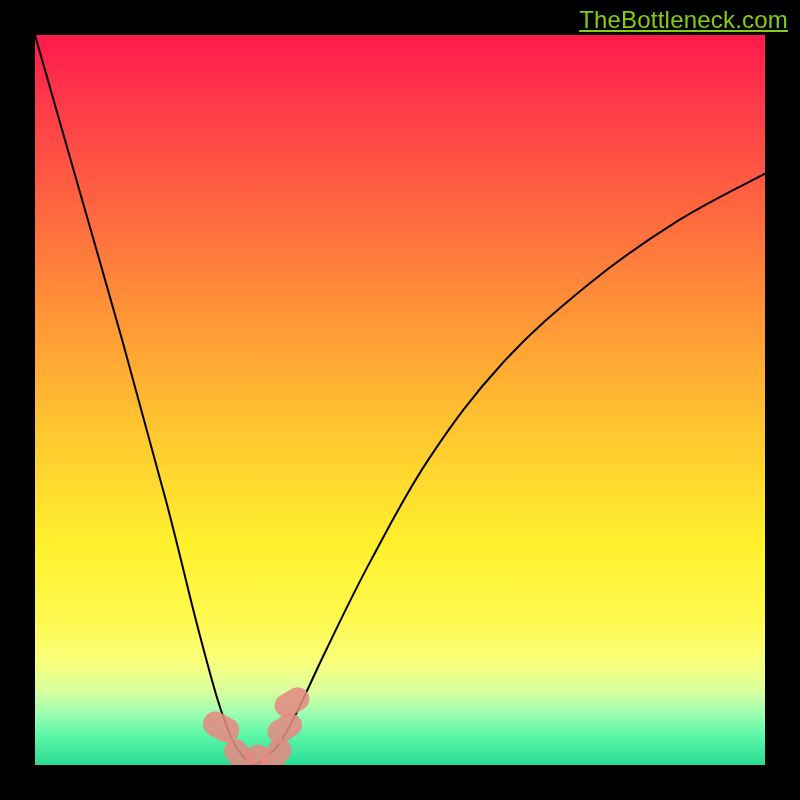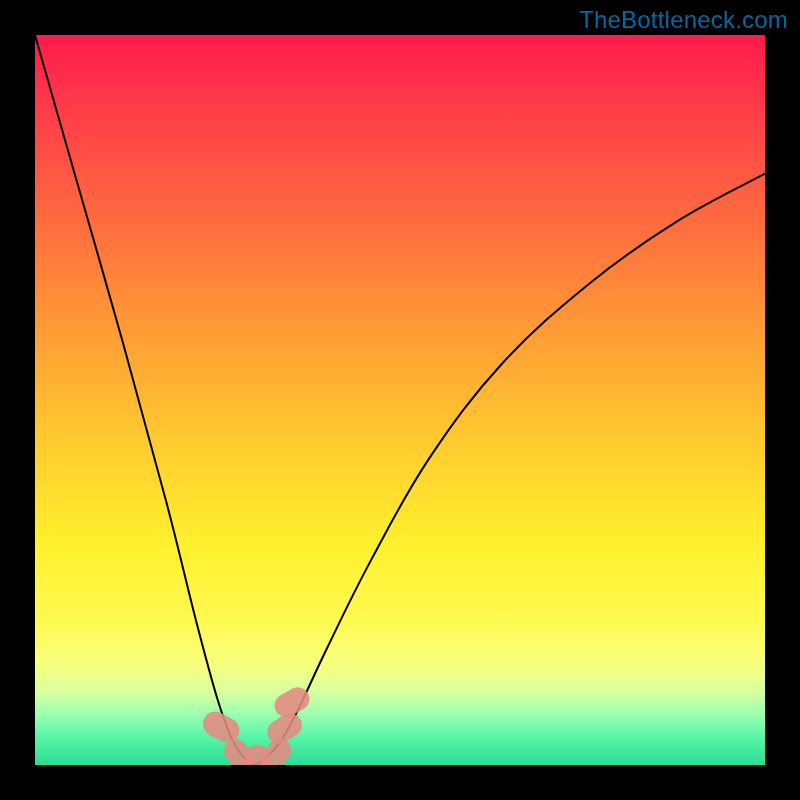--- a/index.html
+++ b/index.html
@@ -41,25 +41,26 @@
       #d8ffa0 90%,
       #9bffb0 93%,
       #5bf6a8 96%,
       #2bdc95 100%
     );
   }
   .watermark {
     position: absolute;
     top: 6px;
     right: 12px;
-    color: #0369a1;
+    color: #84cc16;
     font-size: 24px;
     font-weight: 500;
     letter-spacing: 0.2px;
     user-select: none;
+    text-decoration: underline;
   }
   svg.curve {
     position: absolute;
     inset: 0;
   }
   .marker {
     fill: #e58a82;
     fill-opacity: 0.88;
   }
 </style>

